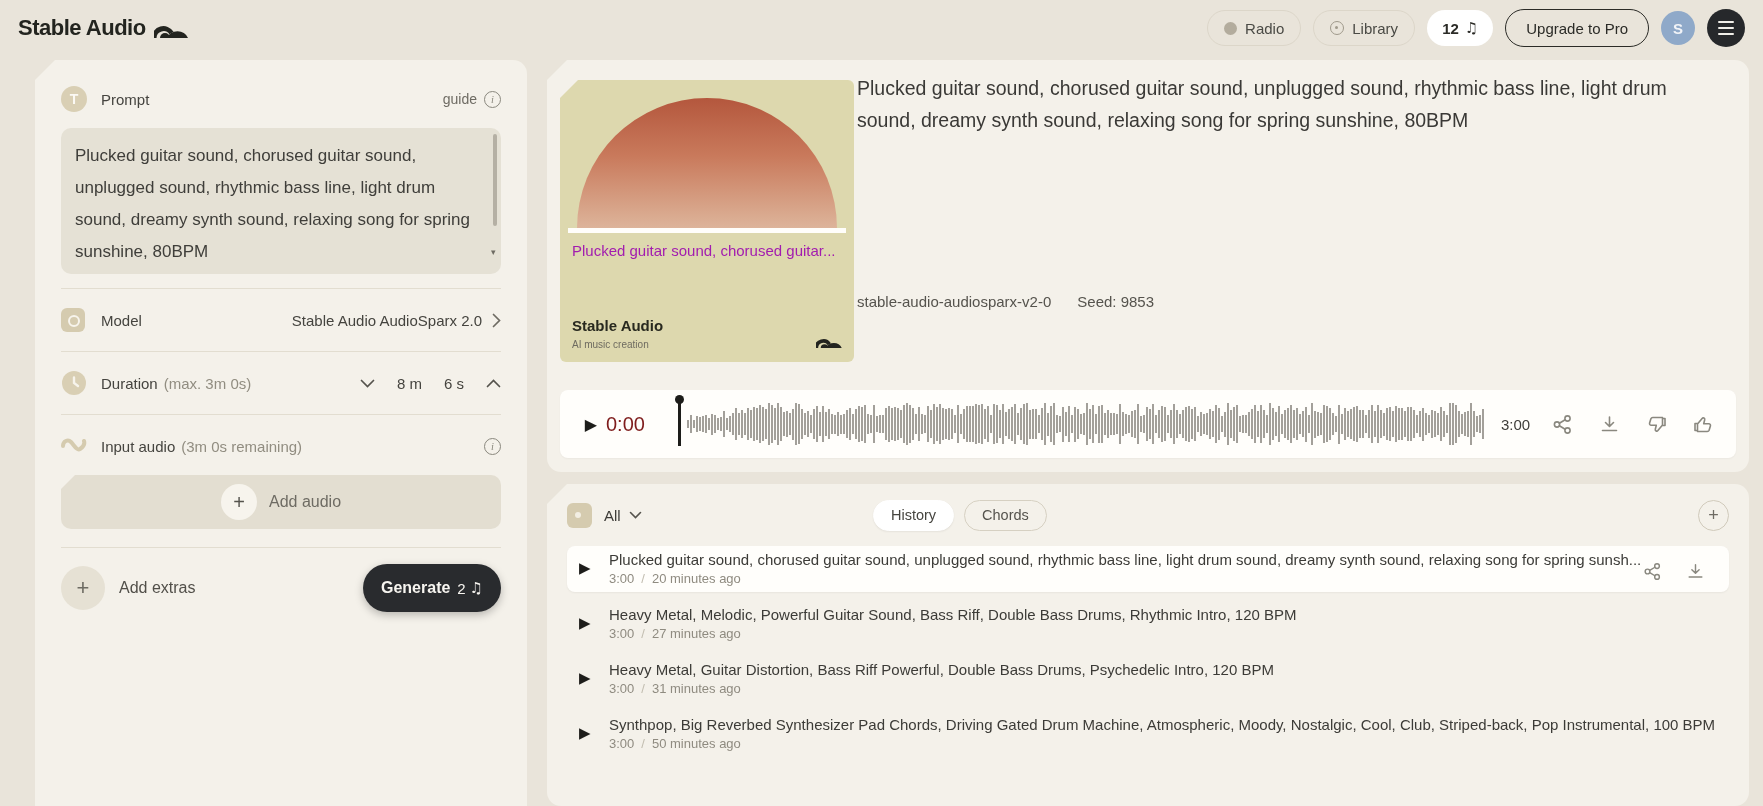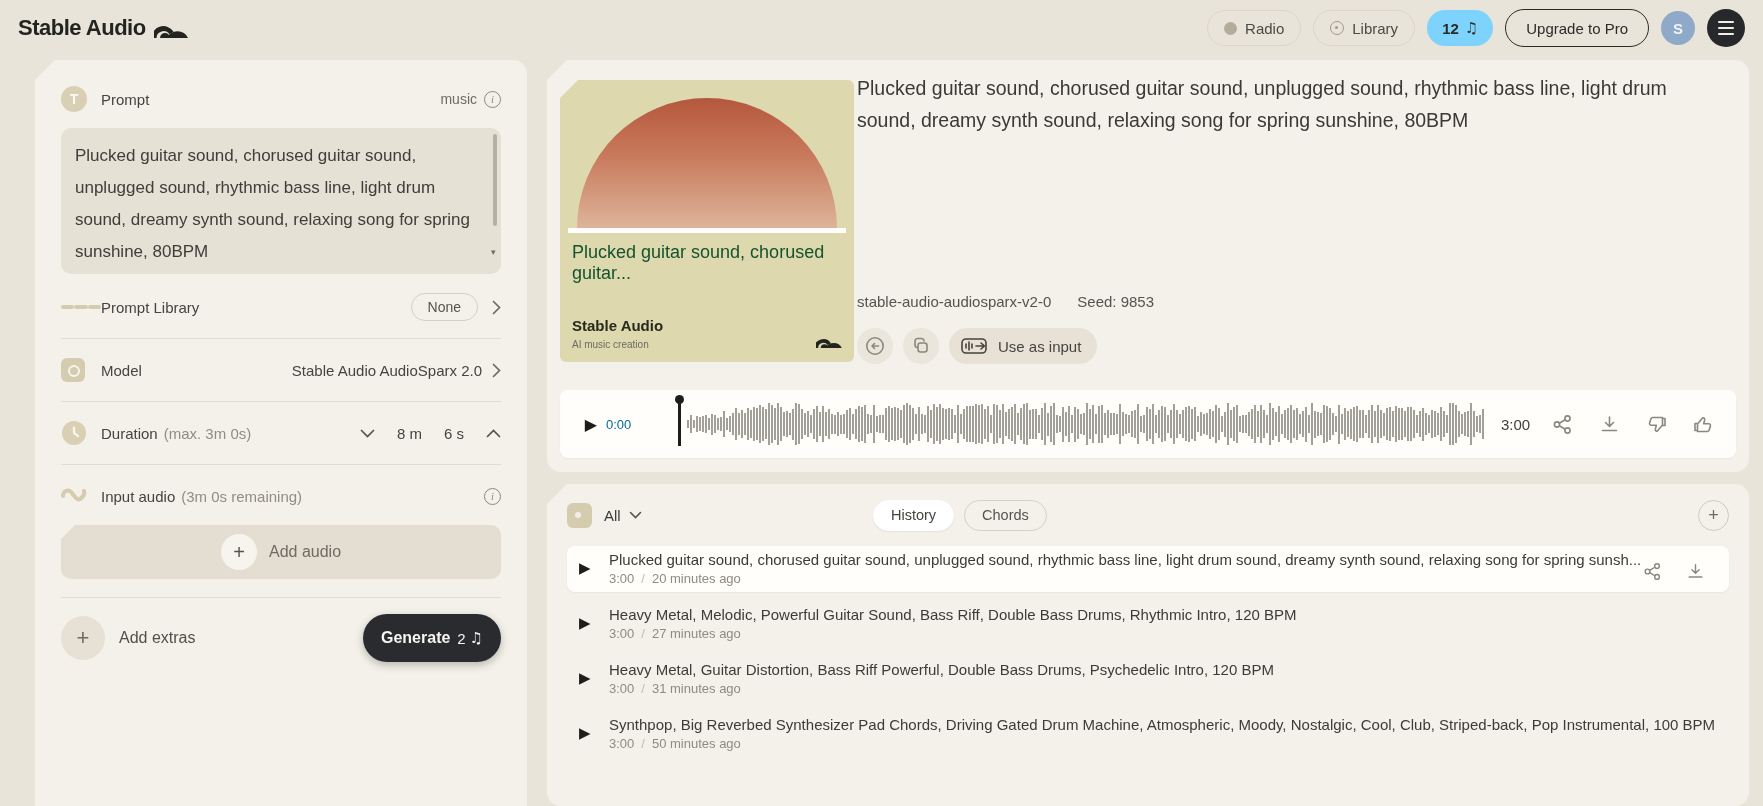--- a/index.html
+++ b/index.html
@@ -10,21 +10,21 @@
   
   .header { height:56px; display:flex; align-items:center; padding:0 18px 0 18px; }
   .brand { display:flex; align-items:center; gap:8px; }
   .brand-name { font-size:22px; font-weight:bold; letter-spacing:-0.5px; color:#23241f; }
   .hdr-right { margin-left:auto; display:flex; align-items:center; gap:12px; }
   .pill { display:flex; align-items:center; gap:8px; border:1px solid #dcd6c9; border-radius:999px;
           height:36px; padding:0 16px; font-size:15px; color:#4a4a45; background:transparent; cursor:pointer; }
   .dot-icon { width:13px; height:13px; border-radius:50%; background:#b3ac9d; }
   .disc-icon { width:14px; height:14px; border-radius:50%; border:1.5px solid #a09a8c; position:relative; }
   .disc-icon:after { content:""; position:absolute; left:4px; top:4px; width:3px; height:3px; border-radius:50%; background:#a09a8c; }
-  .credits-badge { display:flex; align-items:center; gap:6px; background:#7dd3fc; border-radius:999px;
+  .credits-badge { display:flex; align-items:center; gap:6px; background:#ffffff; border-radius:999px;
           height:36px; padding:0 15px; font-size:15px; color:#2b2b27; font-weight:bold; cursor:pointer; }
   .upgrade-btn { border:1.5px solid #2b2b27; border-radius:999px; height:38px; padding:0 20px;
           font-size:15px; color:#2b2b27; display:flex; align-items:center; background:transparent; cursor:pointer; }
   .avatar { width:34px; height:34px; border-radius:50%; background:#8fa9c9; color:#f2f4f8; display:flex;
           align-items:center; justify-content:center; font-size:15px; font-weight:bold; cursor:pointer; }
   .menu-btn { width:38px; height:38px; border-radius:50%; background:#26282b; display:flex; flex-direction:column;
           align-items:center; justify-content:center; gap:3.5px; cursor:pointer; }
   .menu-btn span { width:16px; height:2.5px; background:#f0eee9; border-radius:2px; }
   .note { font-family:"DejaVu Sans",sans-serif; }
 
@@ -74,36 +74,36 @@
   .gen-credits { color:#f7f5f0; font-size:15px; display:flex; align-items:center; gap:4px; }
 
   
   .main-col { flex:1; display:flex; flex-direction:column; gap:12px; }
   .track-panel { position:relative; height:412px; }
   .album-art { position:absolute; left:13px; top:20px; width:294px; height:282px; background:#ddd8ae;
             clip-path:polygon(18px 0,100% 0,100% 100%,0 100%,0 18px); border-radius:6px; }
   .dome { position:absolute; left:17px; top:18px; width:260px; height:130px;
             border-radius:130px 130px 0 0; background:linear-gradient(#b4573d,#c97a5c 45%,#ddb49a 100%); }
   .dome-line { position:absolute; left:8px; top:148px; width:278px; height:5px; background:#fffefa; }
-  .art-caption { position:absolute; left:12px; top:162px; font-size:18px; color:#14532d; }
+  .art-caption { position:absolute; left:12px; top:162px; font-size:15px; color:#a21caf; }
   .art-brand { position:absolute; left:12px; bottom:28px; font-size:15px; font-weight:bold; color:#28291f; }
   .art-sub { position:absolute; left:12px; bottom:12px; font-size:10px; color:#6e6b60; }
   .art-logo { position:absolute; right:12px; bottom:10px; }
   .track-title { position:absolute; left:310px; top:12px; width:850px; font-size:19.5px; line-height:32px; color:#3a3936; }
   .meta-line { position:absolute; left:310px; top:233px; font-size:15px; color:#55534d; display:flex; gap:26px; }
   .action-row { position:absolute; left:310px; top:268px; display:flex; align-items:center; gap:10px; }
   .circle-btn { width:36px; height:36px; border-radius:50%; background:#eae6db; display:flex; align-items:center;
             justify-content:center; cursor:pointer; }
   .input-pill { height:36px; border-radius:999px; background:#e7e2d5; display:flex; align-items:center; gap:9px;
             padding:0 16px 0 12px; font-size:15px; color:#45443f; cursor:pointer; }
 
   .player { position:absolute; left:13px; right:13px; bottom:14px; height:68px; background:#fffefb; border-radius:8px;
             display:flex; align-items:center; box-shadow:0 1px 2px rgba(0,0,0,0.04); }
   .play-btn { width:30px; margin-left:16px; font-size:16px; color:#1d1d1a; cursor:pointer; text-align:center; }
-  .time { font-size:13px; color:#0369a1; width:44px; }
+  .time { font-size:20px; color:#7f1d1d; width:44px; }
   .playhead { position:relative; width:3px; height:44px; background:#1d1d1a; margin:0 6px 0 28px; cursor:ew-resize; }
   .playhead:before { content:""; position:absolute; top:-7px; left:-3px; width:9px; height:9px; border-radius:50%; background:#1d1d1a; }
   .waveform { width:800px; height:46px; display:flex; align-items:center; overflow:hidden; cursor:pointer; }
   .wbar { flex:0 0 1.5px; margin-right:1.5px; background:#a3a09a; }
   .ptime-total { font-size:15px; color:#3f3e3a; margin-left:14px; }
   .player-icons { margin-left:auto; margin-right:22px; display:flex; align-items:center; gap:26px; }
   .iconbtn { cursor:pointer; display:flex; }
   svg.oicon { stroke:#8a887f; fill:none; stroke-width:1.6; stroke-linecap:round; stroke-linejoin:round; }
 
   
@@ -171,46 +171,32 @@
 
   <div class="content">
 
     <div class="sidebar panel">
       <div class="side-row">
         <span class="icon-col">
             <span class="t-icon">T</span>
           </span>
         <span class="side-label">Prompt</span>
         <span class="guide">
-          <span>music</span>
+          <span>guide</span>
           <span class="info-icon">i</span>
         </span>
       </div>
       <div class="prompt-box">
         <span>Plucked guitar sound, chorused guitar sound, unplugged sound, rhythmic bass line, light drum sound, dreamy synth sound, relaxing song for spring sunshine, 80BPM</span>
         <span class="pscroll">
           <span class="thumb"></span>
           <span class="arr">▾</span>
         </span>
       </div>
 
-      <div class="side-row" style="margin-top:16px">
-        <span class="icon-col lib-icon">
-            <span></span>
-            <span></span>
-            <span></span>
-          </span>
-        <span class="side-label">Prompt Library</span>
-        <button class="none-pill">None</button>
-        <span class="chev" style="margin-left:14px;display:flex">
-          <svg width="9" height="15" viewBox="0 0 9 15">
-              <path d="M1.5 1.5 L7.5 7.5 L1.5 13.5" fill="none" stroke="#6e6b63" stroke-width="1.7" stroke-linecap="round"></path>
-            </svg>
-        </span>
-      </div>
       <div class="divider"></div>
 
       <div class="side-row">
         <span class="icon-col">
             <span class="model-icon"></span>
           </span>
         <span class="side-label">Model</span>
         <span class="right-val">
           <span>Stable Audio AudioSparx 2.0</span>
           <span class="chev" style="display:flex">
@@ -295,43 +281,20 @@
           </span>
         </div>
 
         <div class="track-title">Plucked guitar sound, chorused guitar sound, unplugged sound, rhythmic bass line, light drum sound, dreamy synth sound, relaxing song for spring sunshine, 80BPM</div>
 
         <div class="meta-line">
           <span>stable-audio-audiosparx-v2-0</span>
           <span>Seed: 9853</span>
         </div>
 
-        <div class="action-row">
-          <div class="circle-btn">
-            <svg class="oicon" width="20" height="20" viewBox="0 0 20 20">
-                <circle cx="10" cy="10" r="8.2"></circle>
-                <path d="M13.5 10 H7 M9.5 7.5 L7 10 l2.5 2.5"></path>
-              </svg>
-          </div>
-          <div class="circle-btn">
-            <svg class="oicon" width="20" height="20" viewBox="0 0 20 20">
-                <rect x="7" y="7" width="9" height="9" rx="2.5"></rect>
-                <path d="M13 5 a2.5 2.5 0 0 0 -2.5 -2.5 h-4 A2.5 2.5 0 0 0 4 5 v4 a2.5 2.5 0 0 0 2.5 2.5"></path>
-              </svg>
-          </div>
-          <div class="input-pill">
-            <span style="display:flex">
-              <svg class="oicon" width="28" height="18" viewBox="0 0 28 18" style="stroke:#45443f">
-                  <rect x="1" y="2" width="24" height="14" rx="4"></rect>
-                  <path d="M5 11 v-4 M8 13 v-8 M11 11 v-4 M15 9 h8 M20 6 l3.5 3 -3.5 3"></path>
-                </svg>
-            </span>
-            <span>Use as input</span>
-          </div>
-        </div>
 
         <div class="player">
           <span class="play-btn">▶</span>
           <span class="time">0:00</span>
           <span class="playhead"></span>
           <div class="waveform">
               <div class="wbar" style="height: 7.2px;"></div>
               <div class="wbar" style="height: 18.9px;"></div>
               <div class="wbar" style="height: 8.6px;"></div>
               <div class="wbar" style="height: 15.8px;"></div>

